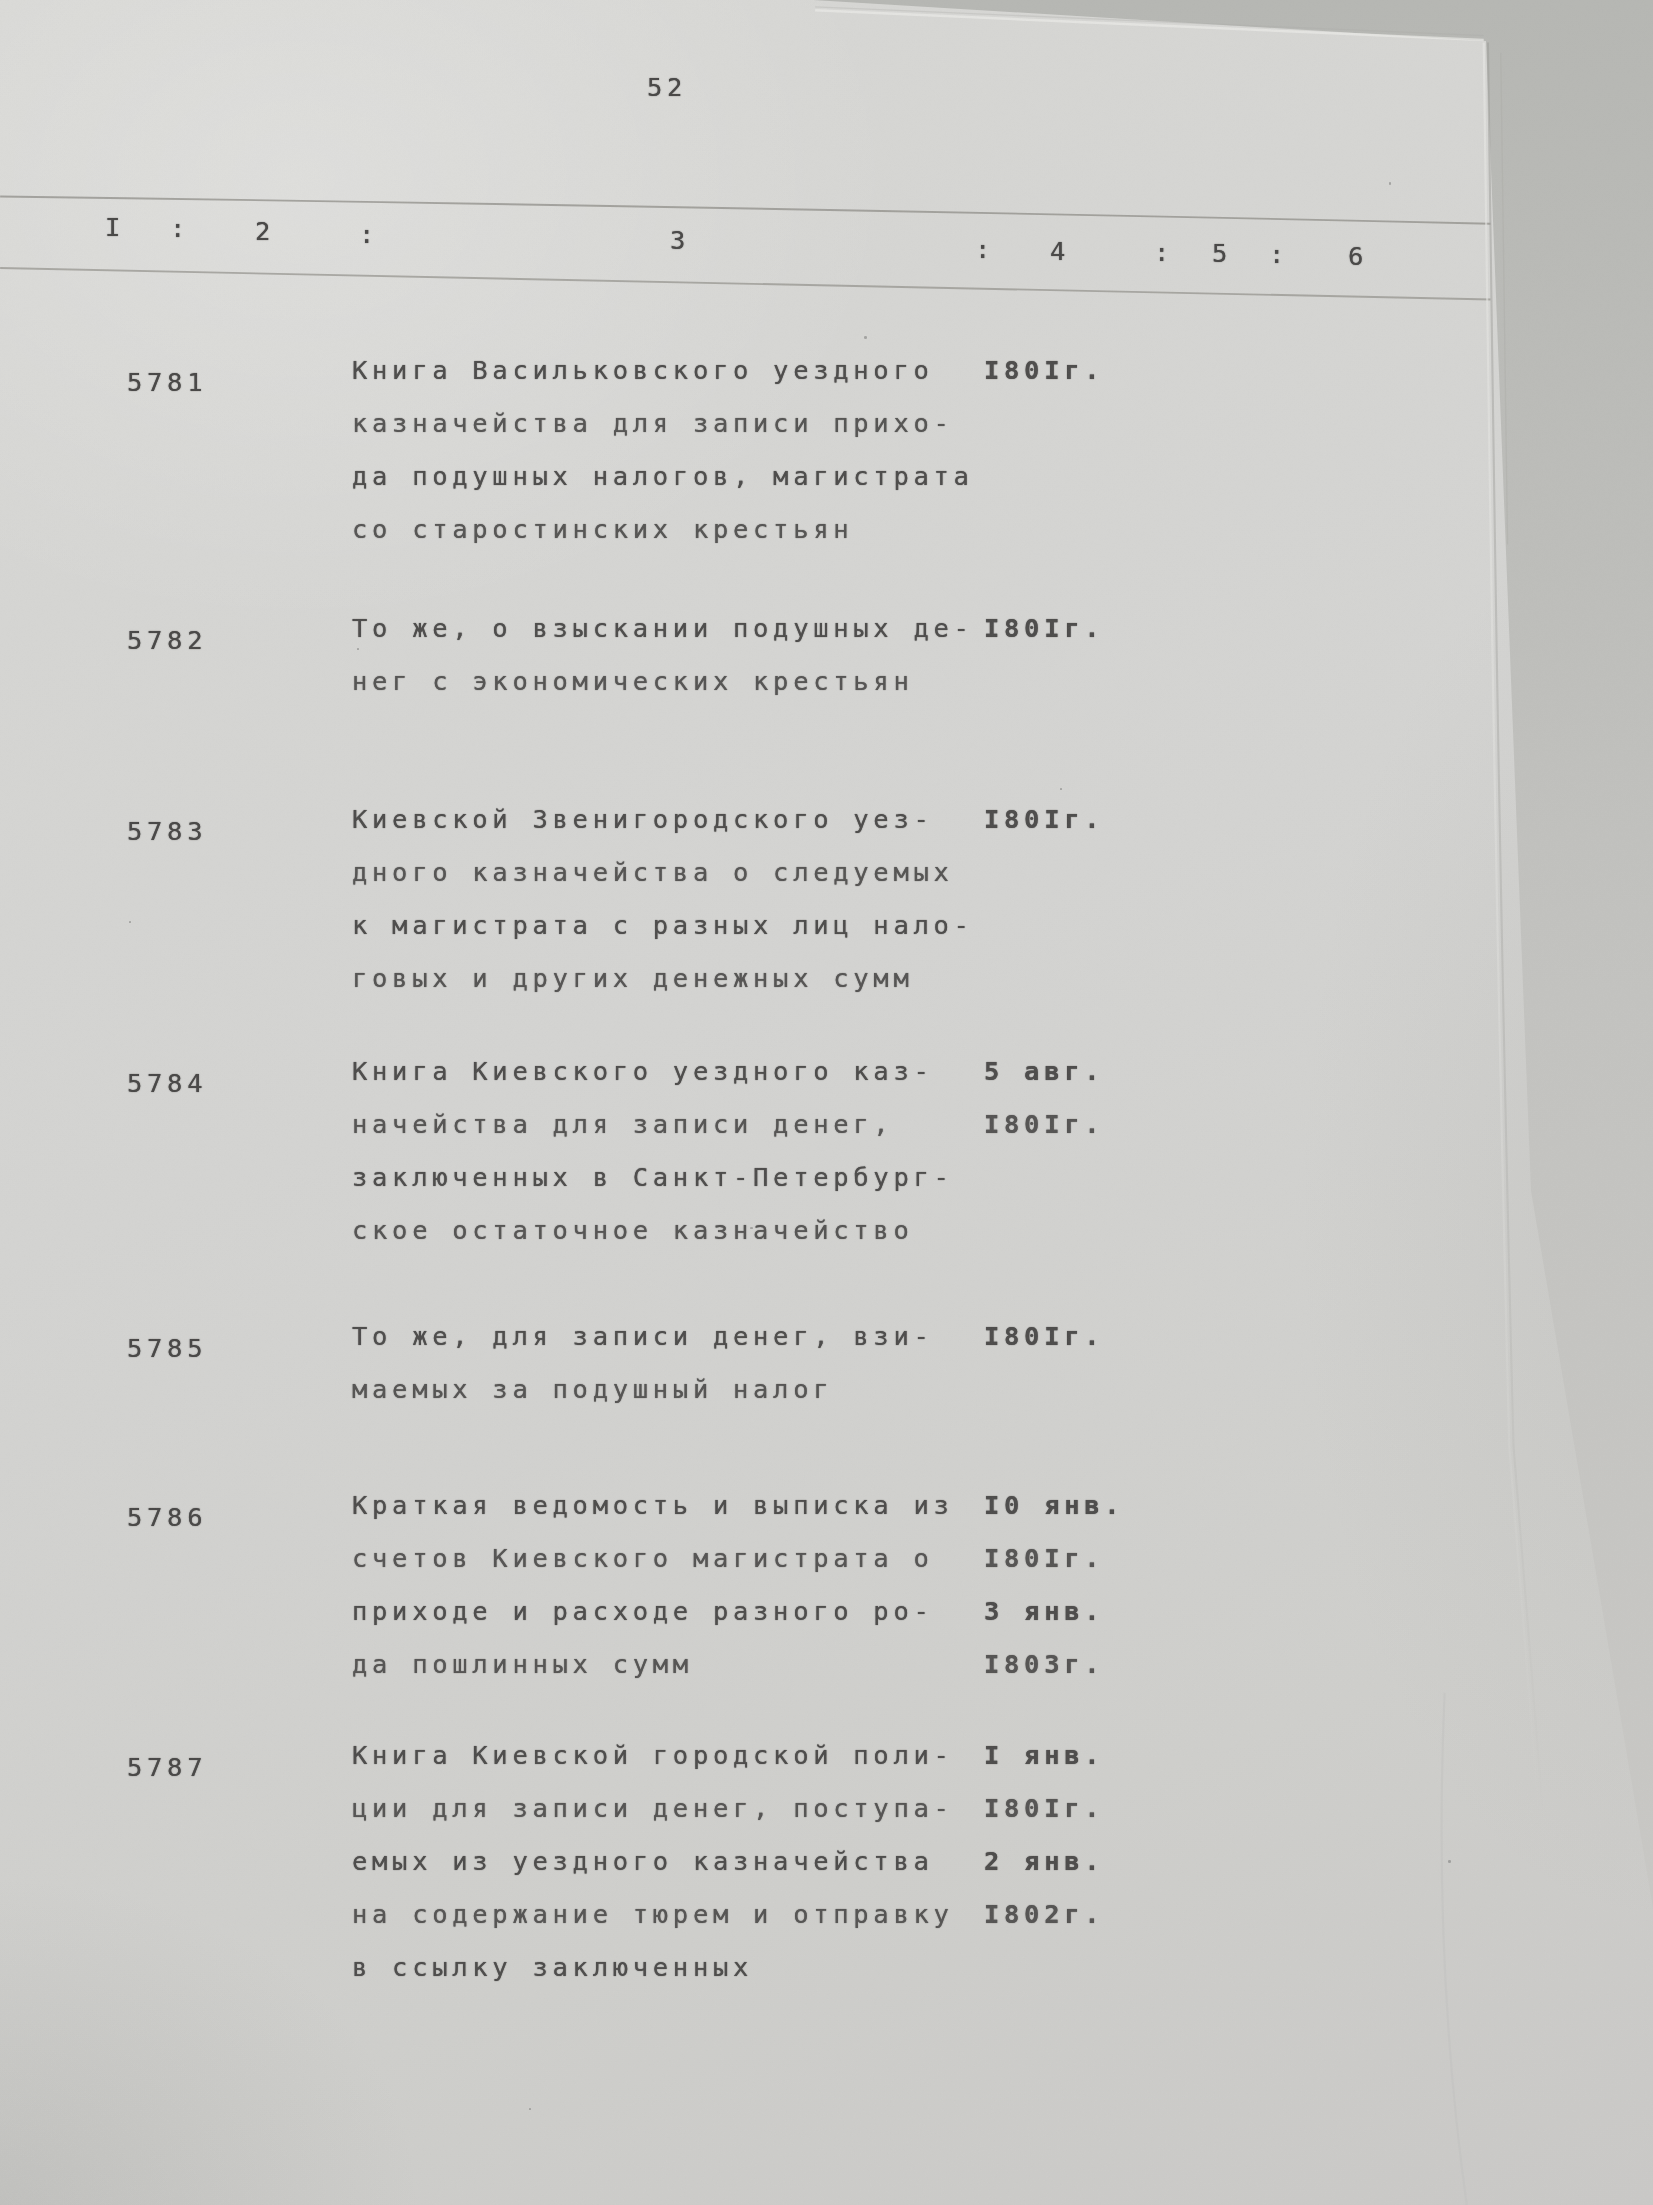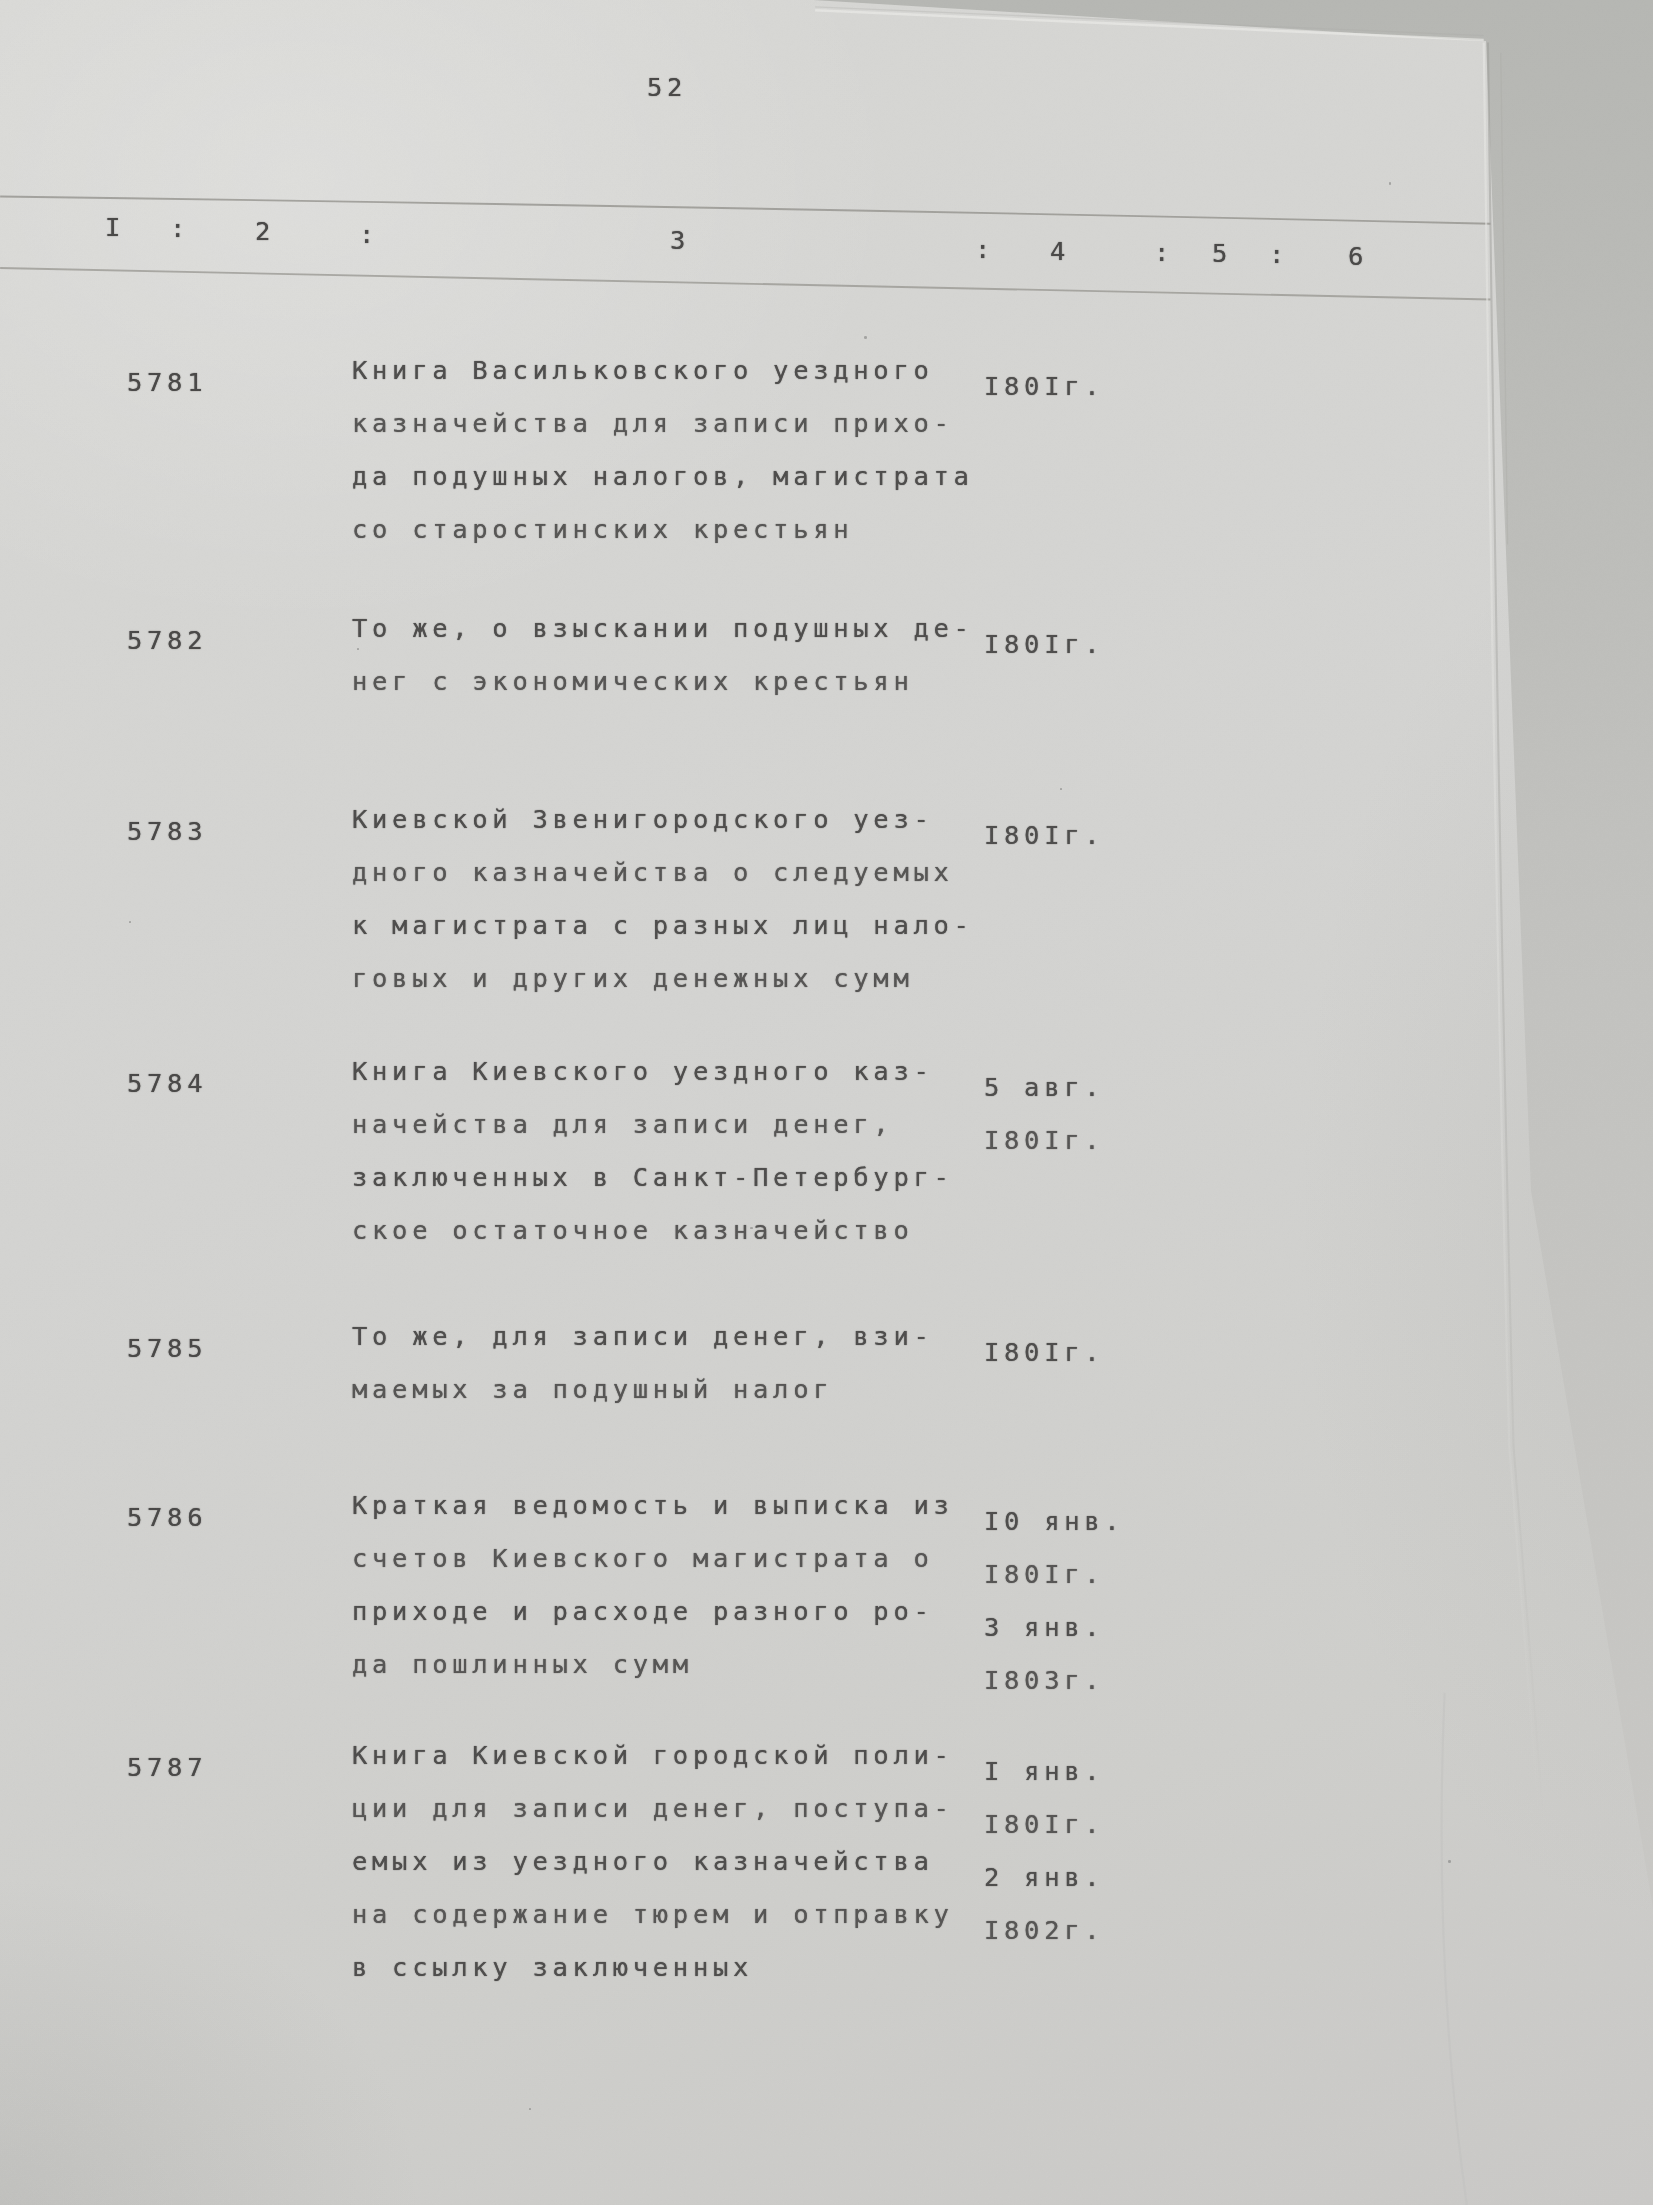--- a/index.html
+++ b/index.html
@@ -23,21 +23,21 @@
     position:absolute;white-space:pre;
     font-size:25.5px;letter-spacing:4.7px;line-height:53px;
     color:#474645;
     text-shadow:0 0 0.9px rgba(70,69,68,.85), 0 0 1.7px rgba(90,89,88,.25);
   }
   .page-number{top:61px;left:647px;}
   .header-cell{position:absolute;}
   .entry{position:absolute;left:0;width:1654px;}
   .entry-number{position:absolute;left:105px;top:12px;margin-left:22px;}
   .entry-desc{position:absolute;left:352px;top:0;}
-  .entry-dates{position:absolute;left:984px;top:16px;}
+  .entry-dates{position:absolute;left:984px;top:0;font-weight:bold;}
   .tline{height:53px;}
   .tline:nth-child(even){opacity:.90;}
   .tline:nth-child(odd){opacity:.96;}
   svg.overlay{position:absolute;left:0;top:0;pointer-events:none;}
   .speck{position:absolute;border-radius:50%;background:#76767300;}
   .speck.s1{background:#7a7a78;opacity:.55;}
   .grain{position:absolute;left:0;top:0;opacity:.07;}
 </style>
 </head>
 <body>

